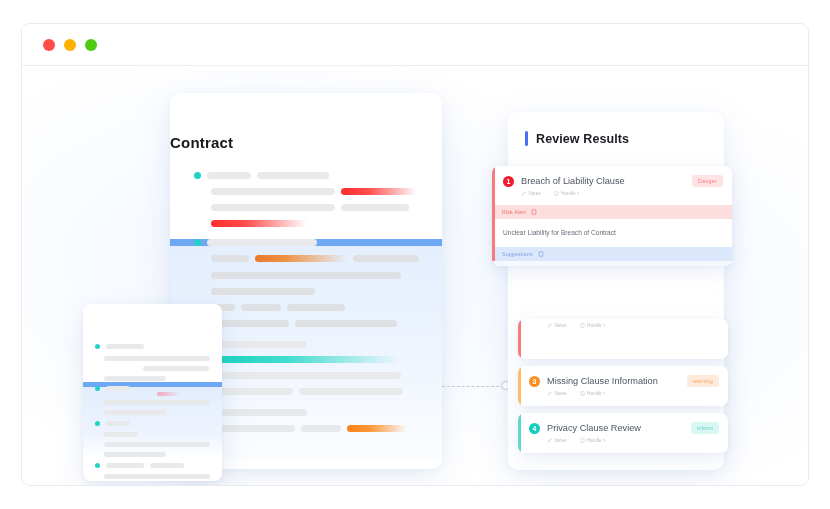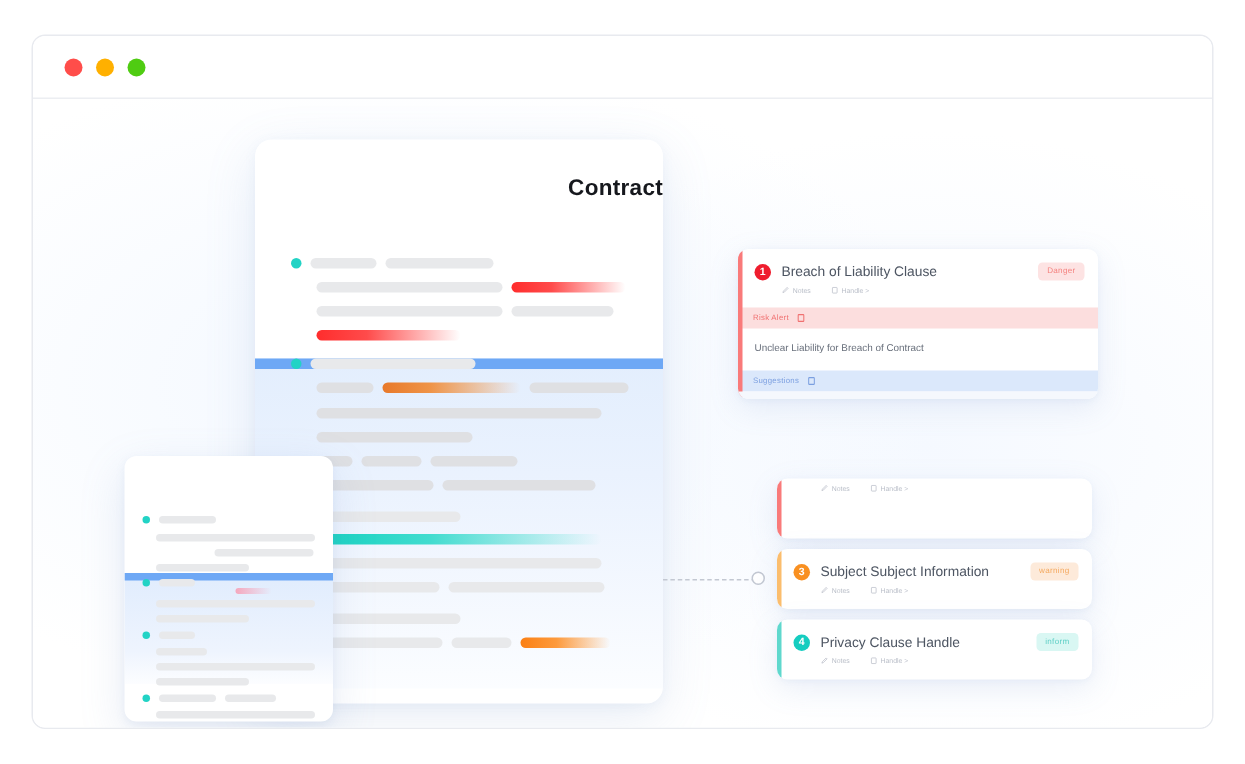--- a/index.html
+++ b/index.html
@@ -59,25 +59,25 @@
     left: 148px;
     top: 27px;
     width: 272px;
     height: 376px;
     background: #ffffff;
     border-radius: 11px;
     box-shadow: 0 10px 34px rgba(120,150,200,.16), 0 2px 8px rgba(120,150,200,.08);
     overflow: hidden;
   }
   .contract-title {
-    text-align: right;
+    text-align: left;
     font-size: 15px;
     font-weight: bold;
     color: #16181d;
-    margin-top: 24px;
+    margin-top: 41px;
     letter-spacing: .2px;
   }
 
   .doc-body { position: absolute; left: 0; top: 62px; right: 0; bottom: 0; }
 
   .doc-row { position: absolute; display: flex; align-items: center; gap: 6px; }
   .bullet { width: 7px; height: 7px; border-radius: 50%; background: #22d3c5; flex: none; }
   .ln { height: 7px; border-radius: 4px; background: #e8e9eb; }
   .ln.dk { background: #dfe0e3; }
 
@@ -371,20 +371,26 @@
         <div class="doc-row" style="left:21px; top:170px;">
             <span class="ln" style="width:106px;height:5px;"></span>
           </div>
 
       </div>
     </div>
 
     <div class="connector"></div>
     <div class="connector-node"></div>
 
+    <div class="review-panel">
+      <div class="review-header">
+        <span class="accent-bar"></span>
+        <span class="review-title">Review Results</span>
+      </div>
+    </div>
 
     <div class="rcard" style="left:470px; top:100px; width:240px; height:100px;">
       <span class="stripe st-danger"></span>
 
       <div class="rcard-head">
         <span class="num n-danger">1</span>
         <span class="rcard-title">Breach of Liability Clause</span>
         <span class="badge bg-danger">Danger</span>
       </div>
 
@@ -438,21 +444,21 @@
           </svg>
           <span>Handle &gt;</span>
         </span>
       </div>
     </div>
 
     <div class="rcard" style="left:496px; top:300px; width:210px; height:40px;">
       <span class="stripe st-warning"></span>
       <div class="rcard-head">
         <span class="num n-warning">3</span>
-        <span class="rcard-title">Subject Subject Information</span>
+        <span class="rcard-title">Missing Clause Information</span>
         <span class="badge bg-warning">warning</span>
       </div>
       <div class="rcard-actions">
         <span class="act">
           <svg width="5" height="5" viewBox="0 0 16 16">
             <path d="M12 2l2 2-8 8-3 1 1-3z" fill="none" stroke="#b9bec8" stroke-width="1.6"></path>
           </svg>
           <span>Notes</span>
         </span>
         <span class="act">
@@ -461,21 +467,21 @@
           </svg>
           <span>Handle &gt;</span>
         </span>
       </div>
     </div>
 
     <div class="rcard" style="left:496px; top:347px; width:210px; height:40px;">
       <span class="stripe st-info"></span>
       <div class="rcard-head">
         <span class="num n-info">4</span>
-        <span class="rcard-title">Privacy Clause Handle</span>
+        <span class="rcard-title">Privacy Clause Review</span>
         <span class="badge bg-info">inform</span>
       </div>
       <div class="rcard-actions">
         <span class="act">
           <svg width="5" height="5" viewBox="0 0 16 16">
             <path d="M12 2l2 2-8 8-3 1 1-3z" fill="none" stroke="#b9bec8" stroke-width="1.6"></path>
           </svg>
           <span>Notes</span>
         </span>
         <span class="act">

